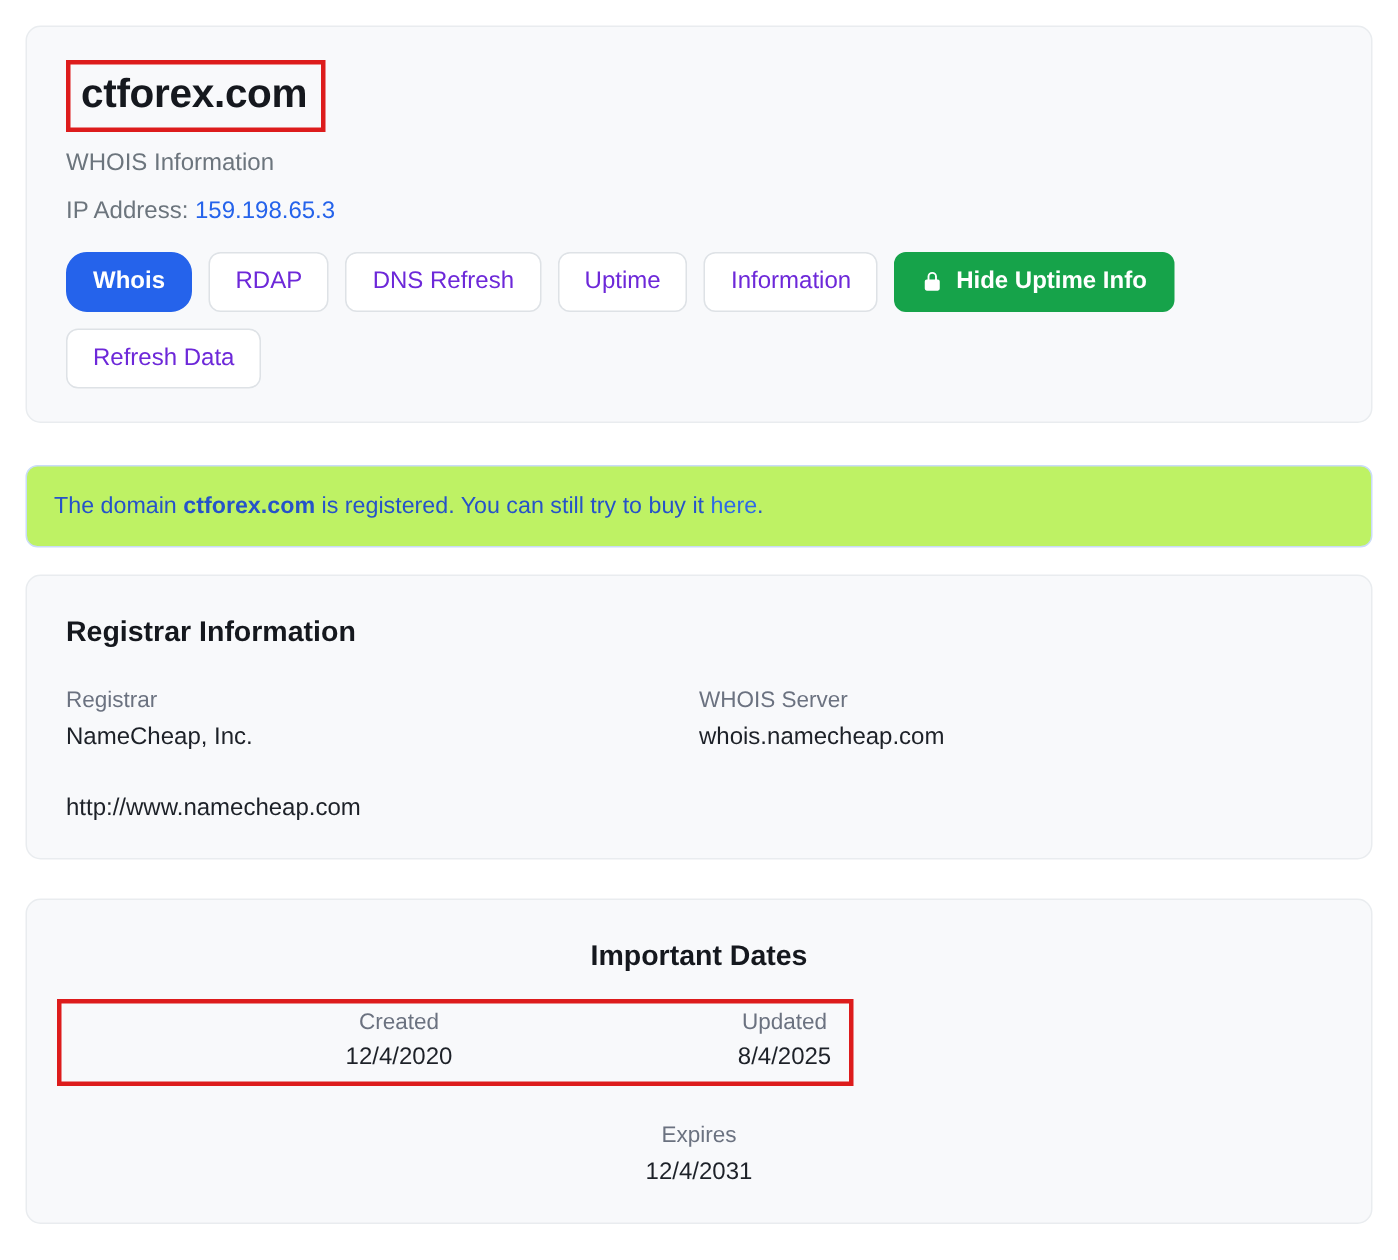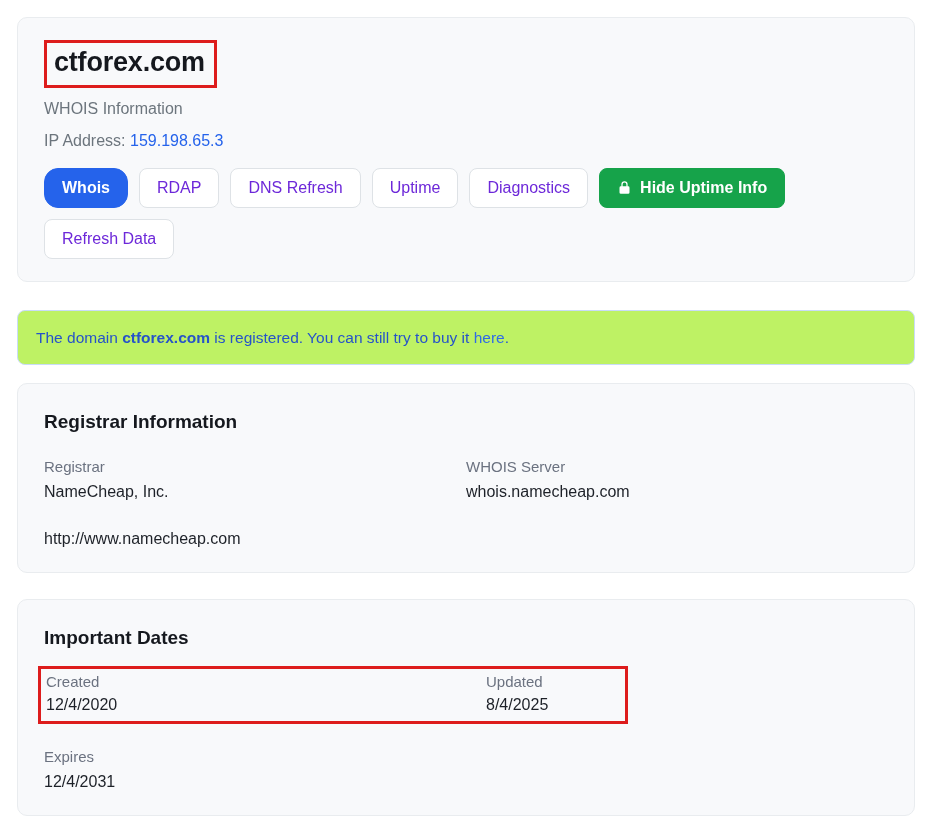--- a/index.html
+++ b/index.html
@@ -122,21 +122,21 @@
     font-size: 16px;
     line-height: 23px;
     font-weight: 500;
     color: #1d2128;
   }
   a.fvalue { display: inline-block; }
 
   
   .dates-card h2.section-title { margin-bottom: 16px; }
   .red-box {
-    width: 590px;
+    width: 531px;
     border: 3px solid var(--annotation, #dd1c1c);
     padding: 3px 6px 5px 5px;
     display: grid;
     grid-template-columns: 440px 1fr;
     margin-left: -6px;
   }
   .red-box .flabel { line-height: 20px; margin-bottom: 2px; }
   .red-box .fvalue { line-height: 22px; }
   .expires-field { margin-top: 22px; }
 </style>
@@ -150,21 +150,21 @@
       <h1 class="domain">ctforex.com</h1>
     </div>
     <p class="subtitle">WHOIS Information</p>
     <p class="ip-line"><span>IP Address: </span><a class="link">159.198.65.3</a></p>
 
     <div class="btn-row">
       <button class="btn btn-primary">Whois</button>
       <button class="btn">RDAP</button>
       <button class="btn">DNS Refresh</button>
       <button class="btn">Uptime</button>
-      <button class="btn">Diagnostics</button>
+      <button class="btn">Information</button>
       <button class="btn btn-success">
         <span>
           <svg width="15" height="15" viewBox="0 0 24 24" fill="#ffffff" xmlns="http://www.w3.org/2000/svg">
             <path d="M12 2a5 5 0 0 0-5 5v3H6.2A2.2 2.2 0 0 0 4 12.2v7.6A2.2 2.2 0 0 0 6.2 22h11.6a2.2 2.2 0 0 0 2.2-2.2v-7.6a2.2 2.2 0 0 0-2.2-2.2H17V7a5 5 0 0 0-5-5zm-3 8V7a3 3 0 1 1 6 0v3H9z"></path>
           </svg>
         </span>
         <span>Hide Uptime Info</span>
       </button>
     </div>
     <div class="btn-row second">
@@ -184,21 +184,21 @@
       <div class="field">
         <div class="flabel">WHOIS Server</div>
         <div class="fvalue">whois.namecheap.com</div>
       </div>
       <div class="field">
         <a class="fvalue link">http://www.namecheap.com</a>
       </div>
     </div>
   </section>
 
-  <section class="card dates-card" style="margin-top:26px;">
+  <section class="card dates-card" style="margin-top:26px;text-align:center;">
     <h2 class="section-title">Important Dates</h2>
     <div class="red-box">
       <div class="field">
         <div class="flabel">Created</div>
         <div class="fvalue">12/4/2020</div>
       </div>
       <div class="field">
         <div class="flabel">Updated</div>
         <div class="fvalue">8/4/2025</div>
       </div>

